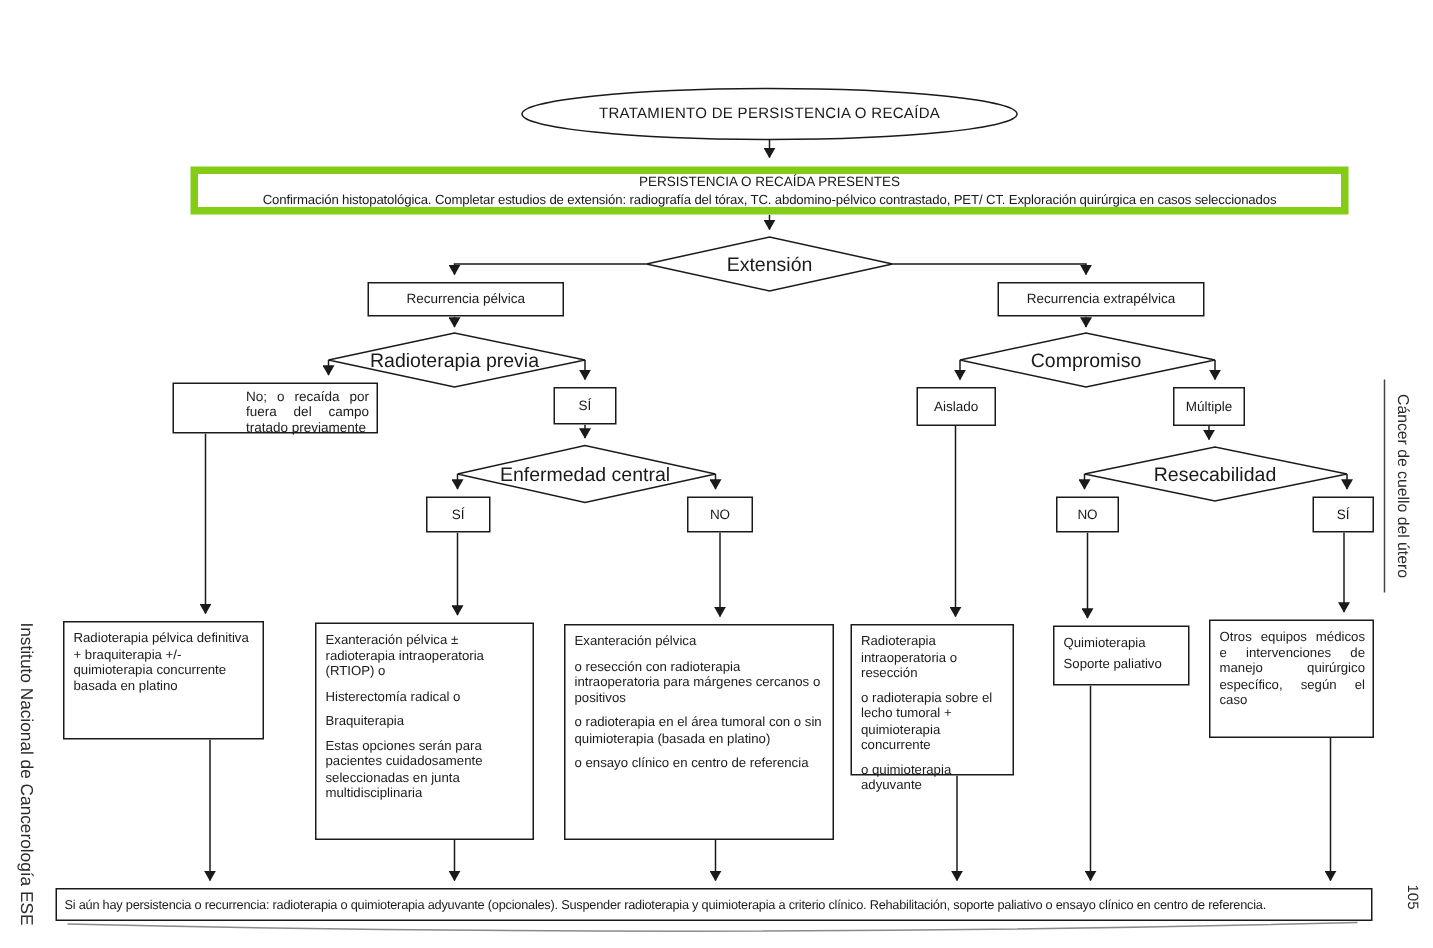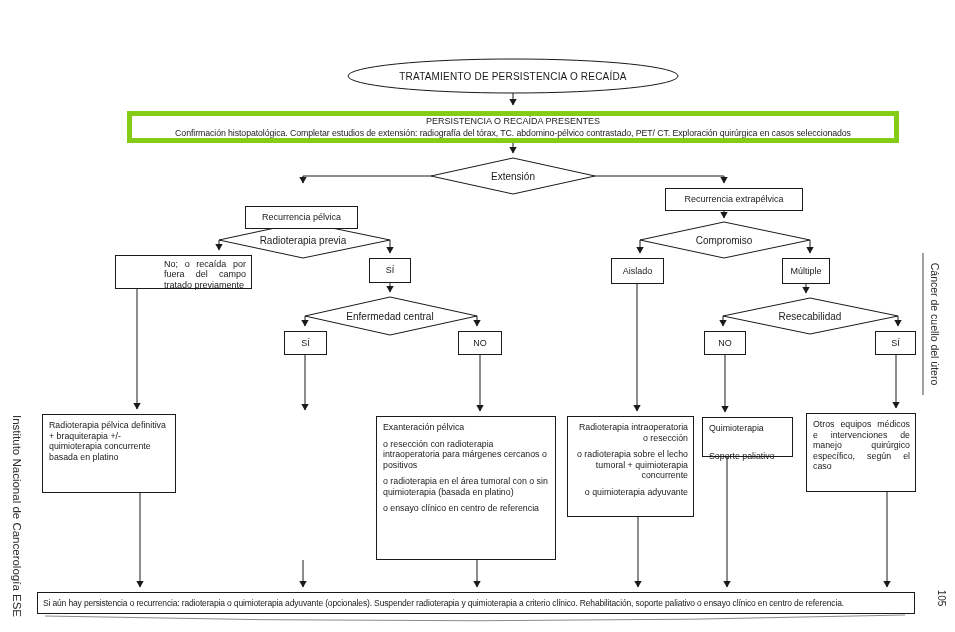--- a/index.html
+++ b/index.html
@@ -11,21 +11,21 @@
 
   
   .rnode {
     position:absolute; box-sizing:border-box; border:1px solid #1a1a1a; background:#fff;
     display:flex; align-items:center; justify-content:center; text-align:center;
     font-size:9px; line-height:1.15; padding:2px 3px;
   }
   
   .dlabel {
     position:absolute; transform:translate(-50%,-50%); white-space:nowrap;
-    font-size:10px; text-align:center;
+    font-size:13px; text-align:center;
   }
   
   .tbox {
     position:absolute; box-sizing:border-box; border:1px solid #1a1a1a; background:#fff;
     font-size:8.8px; line-height:1.2; padding:5px 5px 4px 6px; text-align:left;
   }
   .tbox p { margin:0 0 6px 0; }
   .tbox p:last-child { margin-bottom:0; }
 
   #start-label { font-size:10px; letter-spacing:.2px; }
@@ -119,49 +119,55 @@
     <div class="hb-title">PERSISTENCIA O RECAÍDA PRESENTES</div>
     <div class="hb-body">Confirmación histopatológica. Completar estudios de extensión: radiografía del tórax, TC. abdomino-pélvico contrastado, PET/ CT. Exploración quirúrgica en casos seleccionados</div>
   </div>
 
   <div class="dlabel" style="left:513px; top:176px;">Extensión</div>
   <div class="dlabel" style="left:303px; top:240px;">Radioterapia previa</div>
   <div class="dlabel" style="left:390px; top:316px;">Enfermedad central</div>
   <div class="dlabel" style="left:724px; top:240px;">Compromiso</div>
   <div class="dlabel" style="left:810px; top:316px;">Resecabilidad</div>
 
-  <div class="rnode" style="left:245px; top:188px; width:113px; height:23px;margin-top:18px;">Recurrencia pélvica</div>
+  <div class="rnode" style="left:245px; top:188px; width:131px; height:23px;">Recurrencia pélvica</div>
   <div class="rnode" style="left:665px; top:188px; width:138px; height:23px;">Recurrencia extrapélvica</div>
   <div class="rnode" id="node-no-recaida" style="left:115px; top:255px; width:137px; height:34px;padding-left:48px;">
       <span>No; o recaída por fuera del campo tratado previamente</span>
     </div>
   <div class="rnode" style="left:369px; top:258px; width:42px; height:25px;">SÍ</div>
   <div class="rnode" style="left:284px; top:331px; width:43px; height:24px;">SÍ</div>
   <div class="rnode" style="left:458px; top:331px; width:44px; height:24px;">NO</div>
   <div class="rnode" style="left:611px; top:258px; width:53px; height:26px;">Aislado</div>
   <div class="rnode" style="left:782px; top:258px; width:48px; height:26px;">Múltiple</div>
   <div class="rnode" style="left:704px; top:331px; width:42px; height:24px;">NO</div>
   <div class="rnode" style="left:875px; top:331px; width:41px; height:24px;">SÍ</div>
 
   <div class="tbox" id="tbox-1" style="left:42px; top:414px; width:134px; height:79px;">
     <p>Radioterapia pélvica definitiva + braquiterapia +/- quimioterapia concurrente basada en platino</p>
   </div>
+  <div class="tbox" id="tbox-2" style="left:210px; top:415px; width:146px; height:145px;">
+    <p>Exanteración pélvica ± radioterapia intraoperatoria (RTIOP) o</p>
+    <p>Histerectomía radical o</p>
+    <p>Braquiterapia</p>
+    <p>Estas opciones serán para pacientes cuidadosamente seleccionadas en junta multidisciplinaria</p>
+  </div>
   <div class="tbox" id="tbox-3" style="left:376px; top:416px; width:180px; height:144px;">
     <p>Exanteración pélvica</p>
     <p>o resección con radioterapia intraoperatoria para márgenes cercanos o positivos</p>
     <p>o radioterapia en el área tumoral con o sin quimioterapia (basada en platino)</p>
     <p>o ensayo clínico en centro de referencia</p>
   </div>
-  <div class="tbox" id="tbox-4" style="left:567px; top:416px; width:127px; height:101px;text-align:right;">
+  <div class="tbox" id="tbox-4" style="left:567px; top:416px; width:109px; height:101px;">
     <p>Radioterapia intraoperatoria o resección</p>
     <p>o radioterapia sobre el lecho tumoral + quimioterapia concurrente</p>
     <p>o quimioterapia adyuvante</p>
   </div>
   <div class="tbox" id="tbox-5" style="left:702px; top:417px; width:91px; height:40px;">
-    <p style="margin-bottom:17px">Quimioterapia</p>
+    <p style="margin-bottom:3px">Quimioterapia</p>
     <p>Soporte paliativo</p>
   </div>
   <div class="tbox" id="tbox-6" style="left:806px; top:413px; width:110px; height:79px;">
     <p>Otros equipos médicos e intervenciones de manejo quirúrgico específico, según el caso</p>
   </div>
 
   <div id="footer-box">
     <span>Si aún hay persistencia o recurrencia: radioterapia o quimioterapia adyuvante (opcionales). Suspender radioterapia y quimioterapia a criterio clínico. Rehabilitación, soporte paliativo o ensayo clínico en centro de referencia.</span>
   </div>
 

